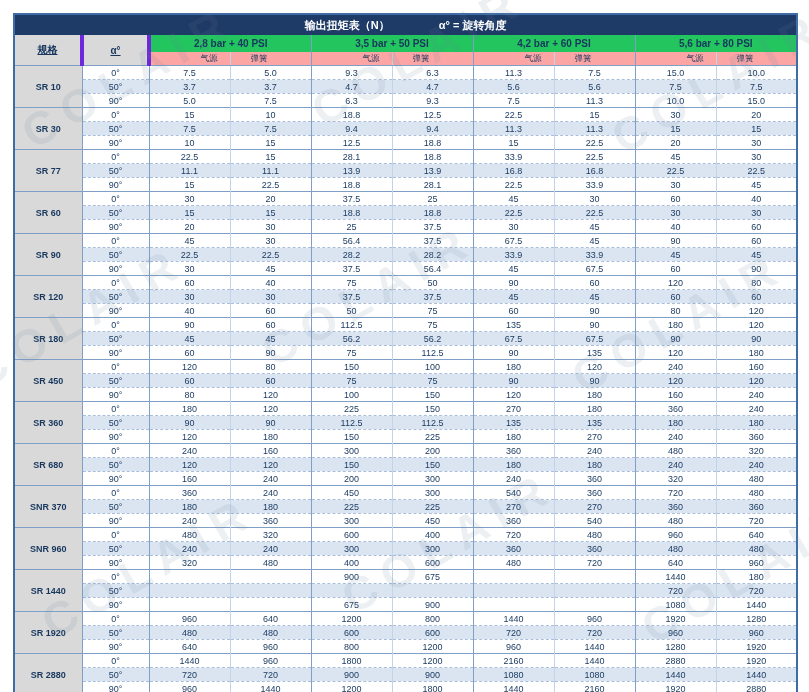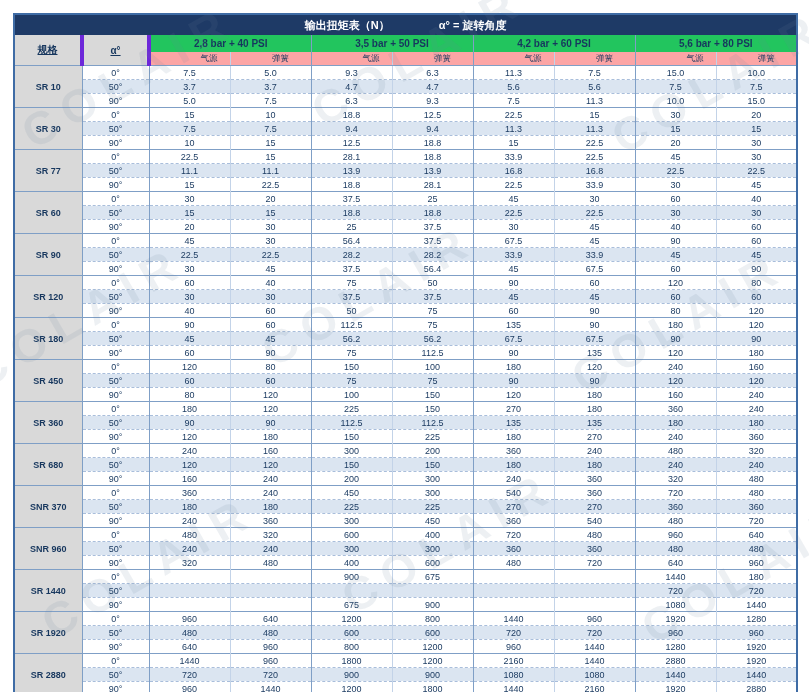--- a/index.html
+++ b/index.html
@@ -14,21 +14,21 @@
   .title-bar .t-main{margin-right:46px;}
 
   .head1 th{height:17px;font-size:10px;font-weight:bold;color:#17375e;text-align:center;vertical-align:middle;background:#22c55e;}
   .h-spec,.h-alpha{background:#d9d9d9 !important;border-right:4px solid #6d28d9;border-bottom:1px solid #7f9fc6;text-decoration:underline;}
   .h-spec{font-size:9px;}
   .h-alpha{font-size:11px;}
   .h-press{border-right:1px solid #7f9fc6;}
 
   .head2 th{height:13px;font-size:8.5px;font-weight:normal;color:#17375e;vertical-align:middle;background:#fca5a5;border-bottom:1px solid #7f9fc6;}
   .h-air{text-align:right;padding-right:12px;border-right:1px solid #c3d3e8;}
-  .h-spring{text-align:center;padding-left:20px;border-right:1px solid #7f9fc6;}
+  .h-spring{text-align:left;padding-left:20px;border-right:1px solid #7f9fc6;}
 
   tbody td{height:13px;font-size:9px;color:#17375e;text-align:center;vertical-align:middle;border-top:1px dashed #a9bedb;background:#ffffff;}
   tbody tr.group-start td{border-top:1px solid #7f9fc6;}
   td.spec-cell{background:#d9d9d9 !important;font-weight:bold;font-size:9px;border-right:1px solid #7f9fc6;}
   td.angle-cell{border-right:1px solid #7f9fc6;}
   td.val-air{border-right:1px solid #c3d3e8;}
   td.val-spring{border-right:1px solid #7f9fc6;}
   tr.shaded td{background:#dbe5f1;}
 
   .wm-layer{position:absolute;left:0;top:0;width:809px;height:692px;pointer-events:none;z-index:5;}

